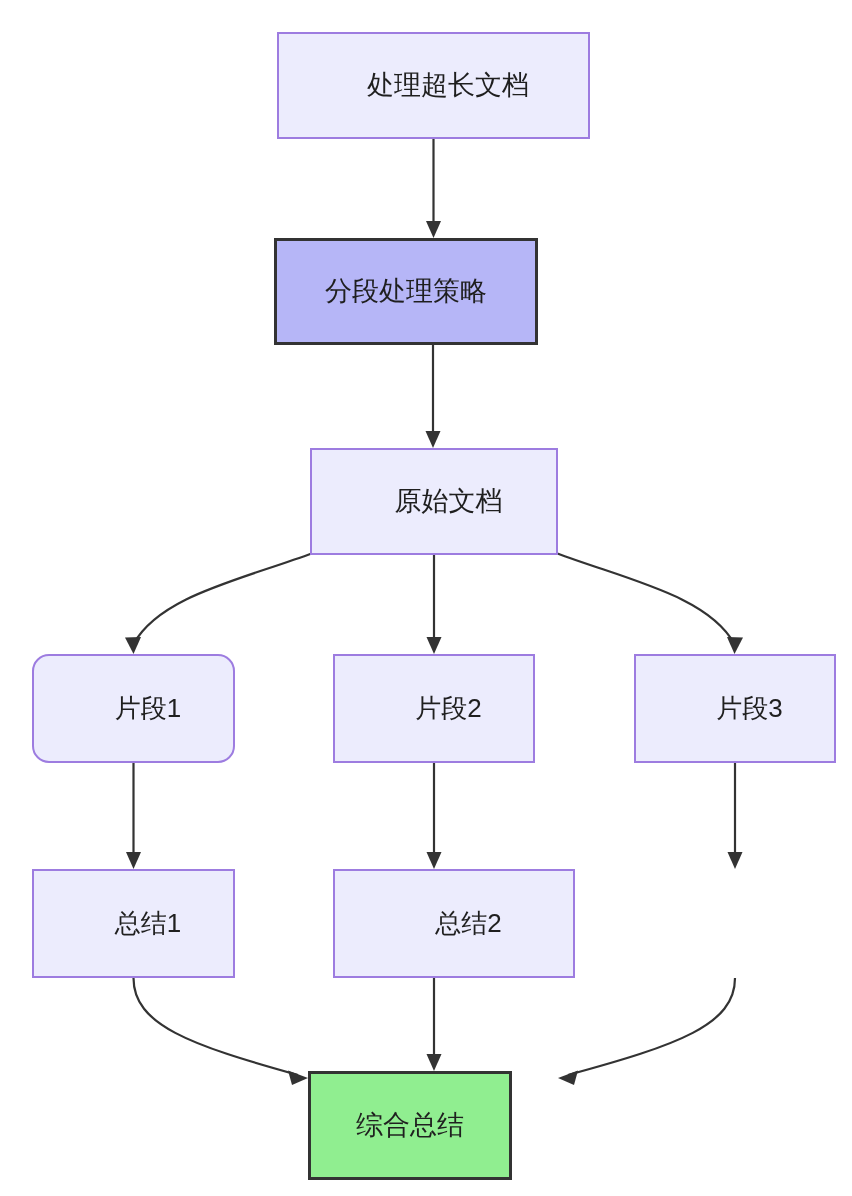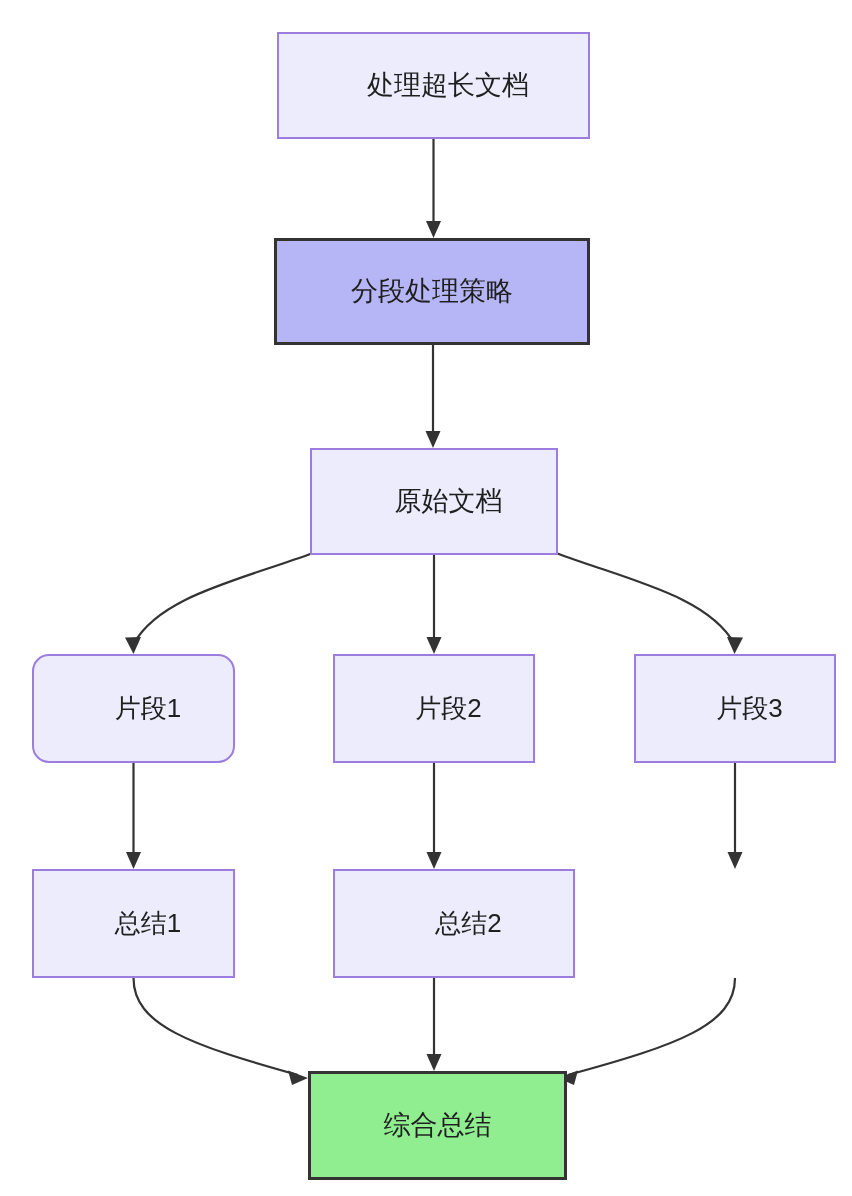--- a/index.html
+++ b/index.html
@@ -127,21 +127,21 @@
     <g>
       <path class="edge-path" d="M 735 978 C 735 1025, 678 1045, 568 1075"></path>
       <polygon class="arrow-head" points="558,1078 578,1070.5 574,1085"></polygon>
     </g>
   </svg>
 
   <div class="node node-default" style="left:277px; top:32px; width:313px; height:107px;">
     <span>处理超长文档</span>
   </div>
 
-  <div class="node node-highlight" style="left:274px; top:238px; width:316px; height:107px;">
+  <div class="node node-highlight" style="left:274px; top:238px; width:264px; height:107px;">
     <span>分段处理策略</span>
   </div>
 
   <div class="node node-default" style="left:310px; top:448px; width:248px; height:107px;">
     <span>原始文档</span>
   </div>
 
   <div class="node node-default node-small" style="left:32px; top:654px; width:203px; height:109px;border-radius:17px;">
     <span>片段1</span>
   </div>
@@ -156,17 +156,17 @@
 
   <div class="node node-default node-small" style="left:32px; top:869px; width:203px; height:109px;">
     <span>总结1</span>
   </div>
 
   <div class="node node-default node-small" style="left:333px; top:869px; width:242px; height:109px;">
     <span>总结2</span>
   </div>
 
 
-  <div class="node node-result" style="left:308px; top:1071px; width:259px; height:109px;">
+  <div class="node node-result" style="left:308px; top:1071px; width:204px; height:109px;">
     <span>综合总结</span>
   </div>
 
 </div>
 
 </body></html>

